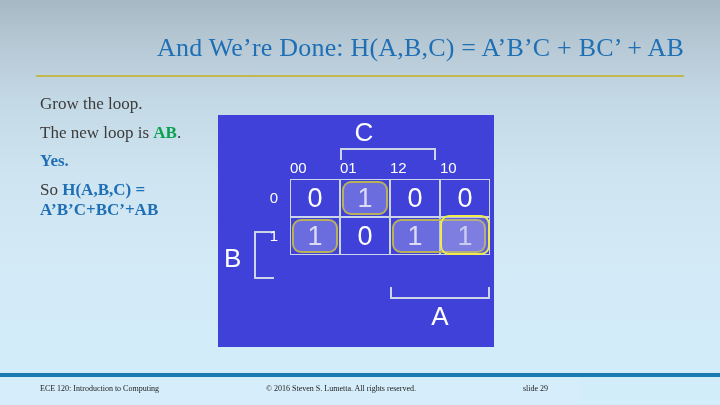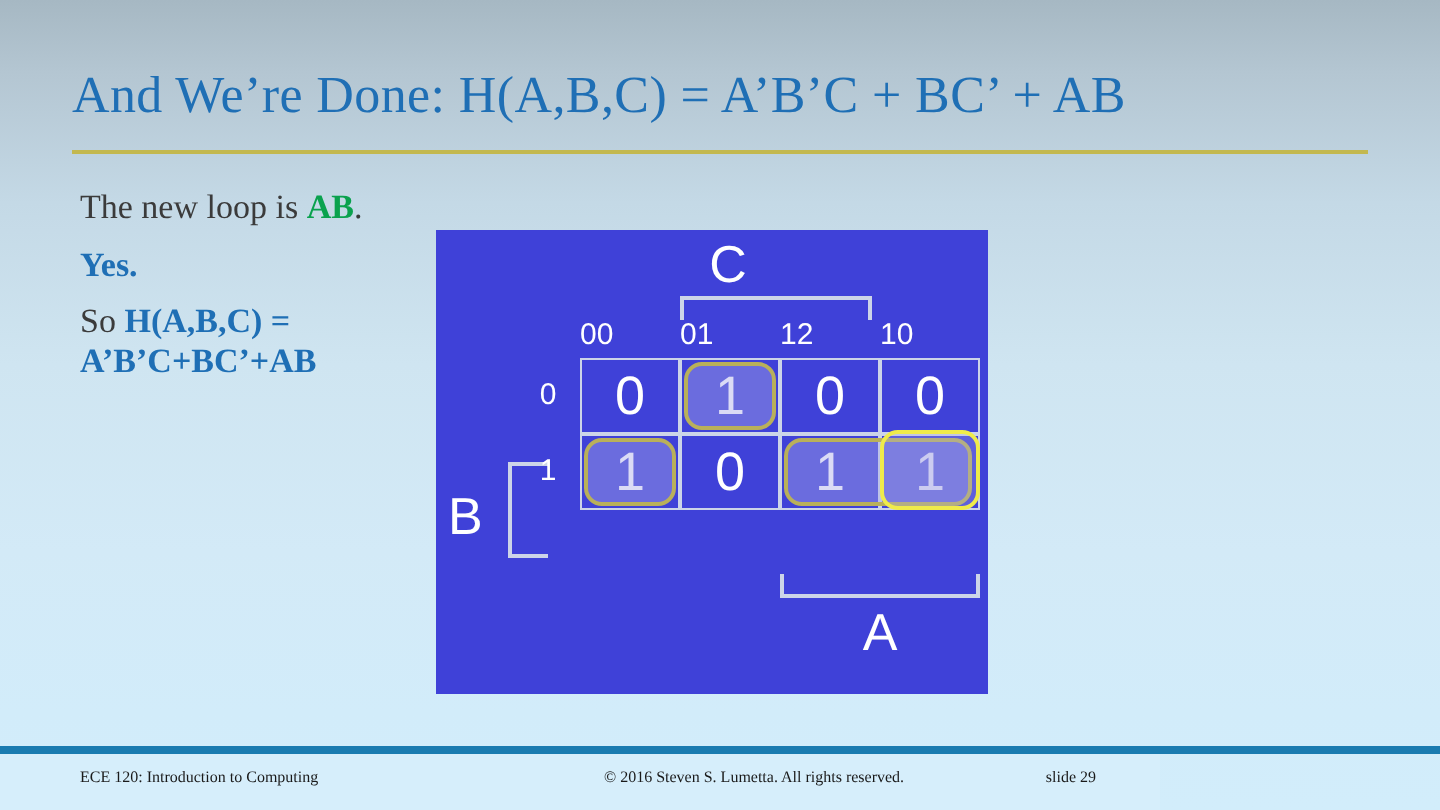--- a/index.html
+++ b/index.html
@@ -34,20 +34,21 @@
     left: 36px;
     top: 33px;
     width: 648px;
   }
   #slide-title {
     font-family: "Liberation Serif", serif;
     font-size: 26px;
     color: #1f6fb5;
     letter-spacing: 0.2px;
     white-space: nowrap;
+    text-align: right;
   }
   #title-rule {
     position: absolute;
     left: 36px;
     top: 75px;
     width: 648px;
     height: 2px;
     background: #c3b84f;
   }
 
@@ -215,35 +216,38 @@
   }
   .foot-txt {
     position: absolute;
     top: 7px;
     font-family: "Liberation Serif", serif;
     font-size: 8px;
     color: #1a1a1a;
     white-space: nowrap;
   }
   #foot-course { left: 40px; }
-  #foot-copy   { left: 266px; margin-left: 36px; }
+  #foot-copy   { left: 266px; }
   #foot-slide  { right: 32px; }
 </style>
 </head>
 <body>
 
 <div id="slide">
 
   <div id="title-block">
     <div id="slide-title">And We’re Done: H(A,B,C) = A’B’C + BC’ + AB</div>
   </div>
   <div id="title-rule"></div>
 
   <div id="text-col">
 
+    <div class="para">
+      <span>Grow the loop.</span>
+    </div>
 
     <div class="para">
       <span>The new loop is </span><span class="grn">AB</span><span>.</span>
     </div>
 
 
     <div class="para">
       <span class="blu">Yes.</span>
     </div>
 

